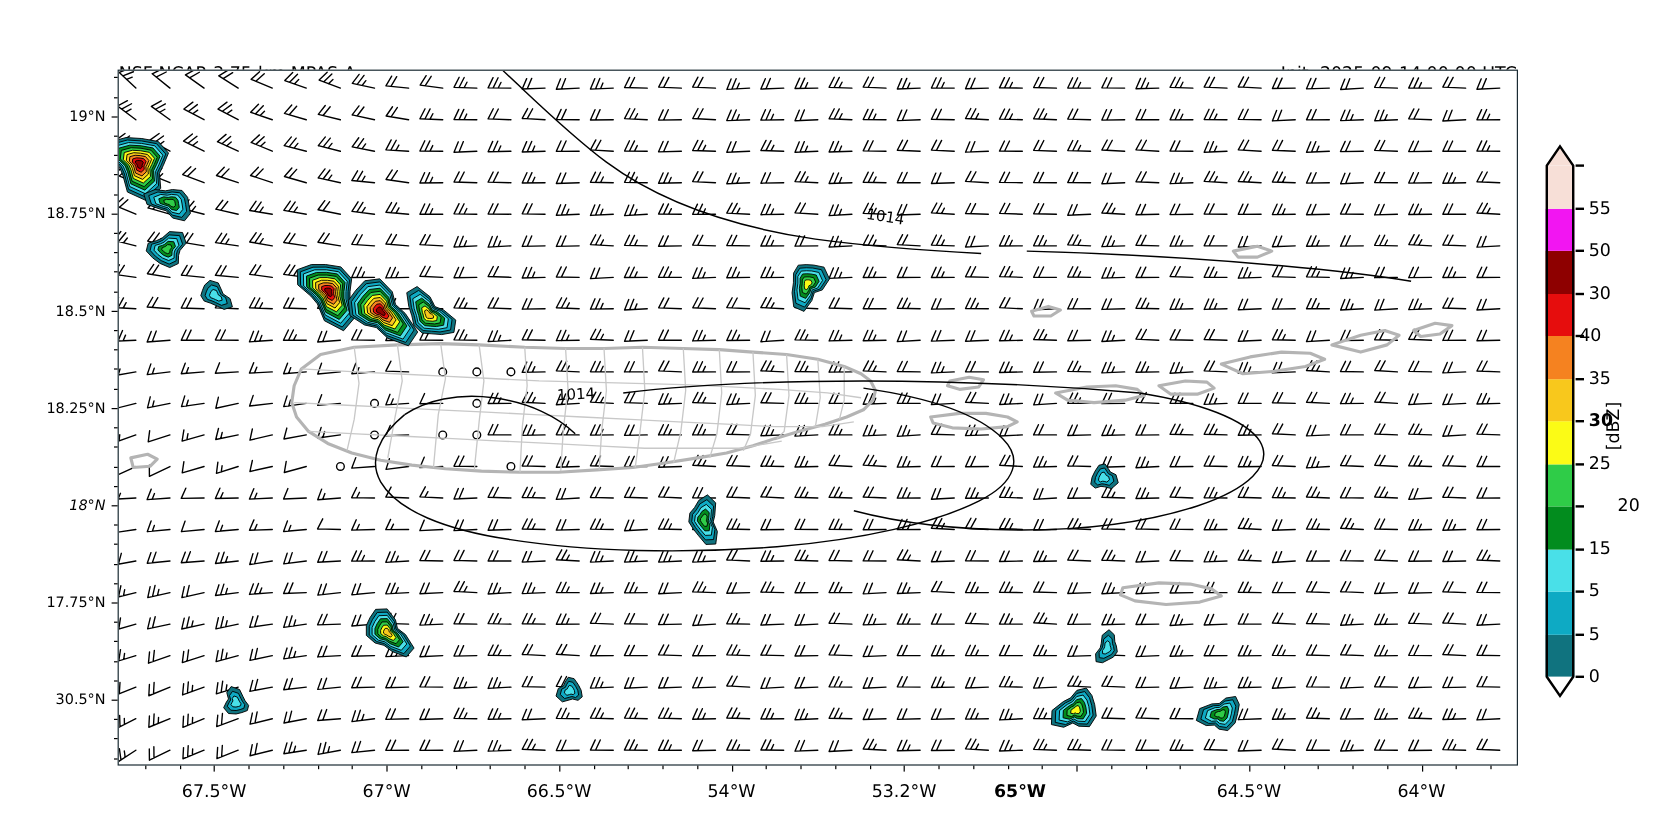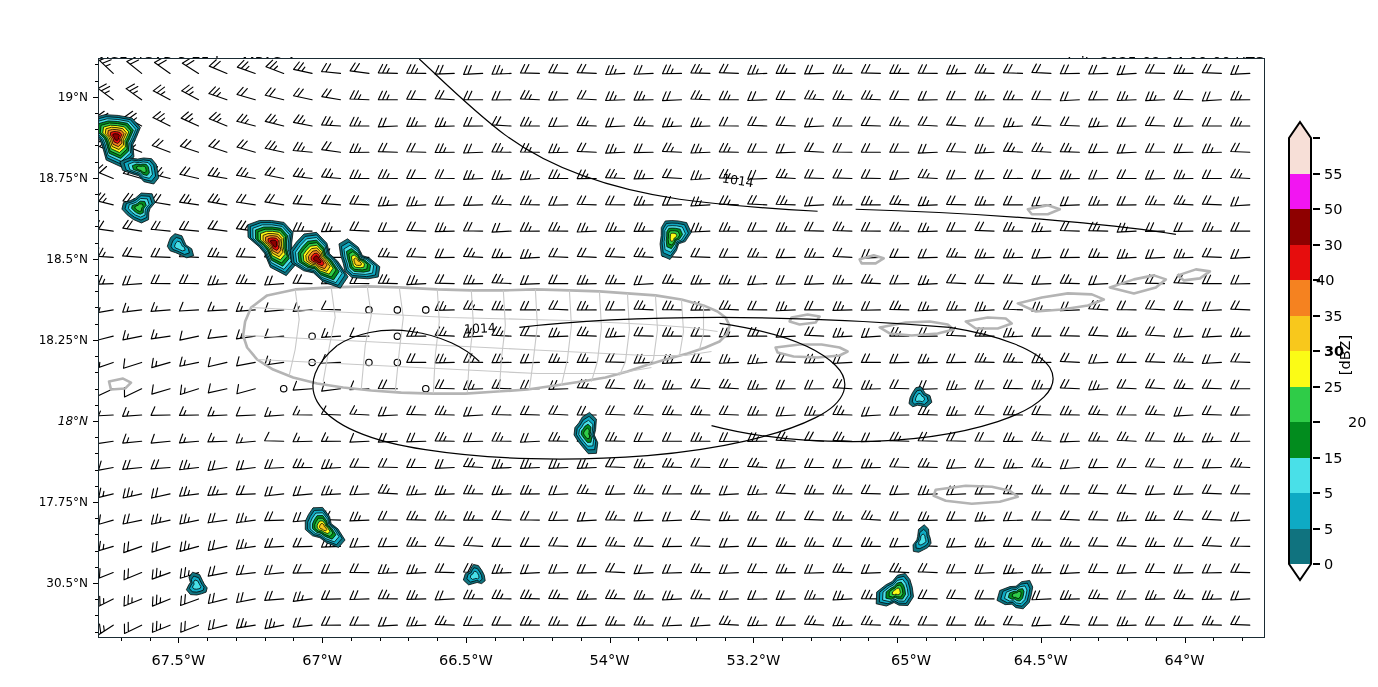--- a/index.html
+++ b/index.html
@@ -1146,21 +1146,21 @@
     <div class="xlab" style="left: 178.483px; top: 652px;">67.5°W</div>
     <div class="tick xtick" style="left: 322.202px; top: 638px;"></div>
     <div class="xlab" style="left: 322.202px; top: 652px;">67°W</div>
     <div class="tick xtick" style="left: 465.921px; top: 638px;"></div>
     <div class="xlab" style="left: 465.921px; top: 652px;">66.5°W</div>
     <div class="tick xtick" style="left: 609.64px; top: 638px;"></div>
     <div class="xlab" style="left: 609.64px; top: 652px;">54°W</div>
     <div class="tick xtick" style="left: 753.36px; top: 638px;"></div>
     <div class="xlab" style="left: 753.36px; top: 652px;">53.2°W</div>
     <div class="tick xtick" style="left: 897.079px; top: 638px;"></div>
-    <div class="xlab" style="left: 911px; top: 652px;">65°W</div>
+    <div class="xlab" style="left: 850px; top: 652px; font-weight: bold;">65°W</div>
     <div class="tick xtick" style="left: 1040.8px; top: 638px;"></div>
     <div class="xlab" style="left: 1040.8px; top: 652px;">64.5°W</div>
     <div class="tick xtick" style="left: 1184.52px; top: 638px;"></div>
     <div class="xlab" style="left: 1184.52px; top: 652px;">64°W</div>
     <div class="tick xminor" style="left: 120.995px; top: 638px;"></div>
     <div class="tick xminor" style="left: 149.739px; top: 638px;"></div>
     <div class="tick xminor" style="left: 207.227px; top: 638px;"></div>
     <div class="tick xminor" style="left: 235.97px; top: 638px;"></div>
     <div class="tick xminor" style="left: 264.714px; top: 638px;"></div>
     <div class="tick xminor" style="left: 293.458px; top: 638px;"></div>

